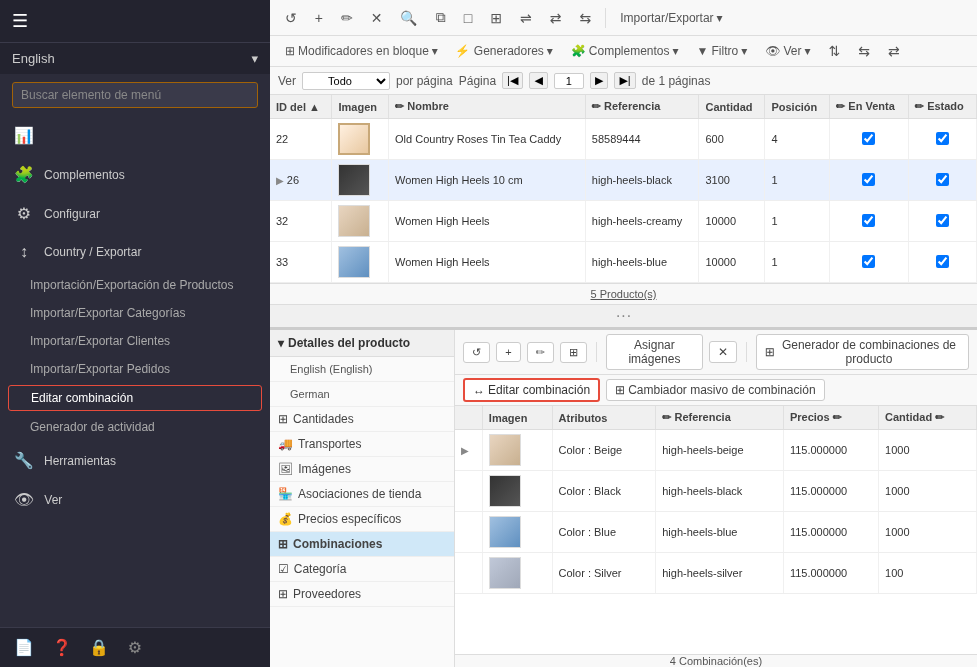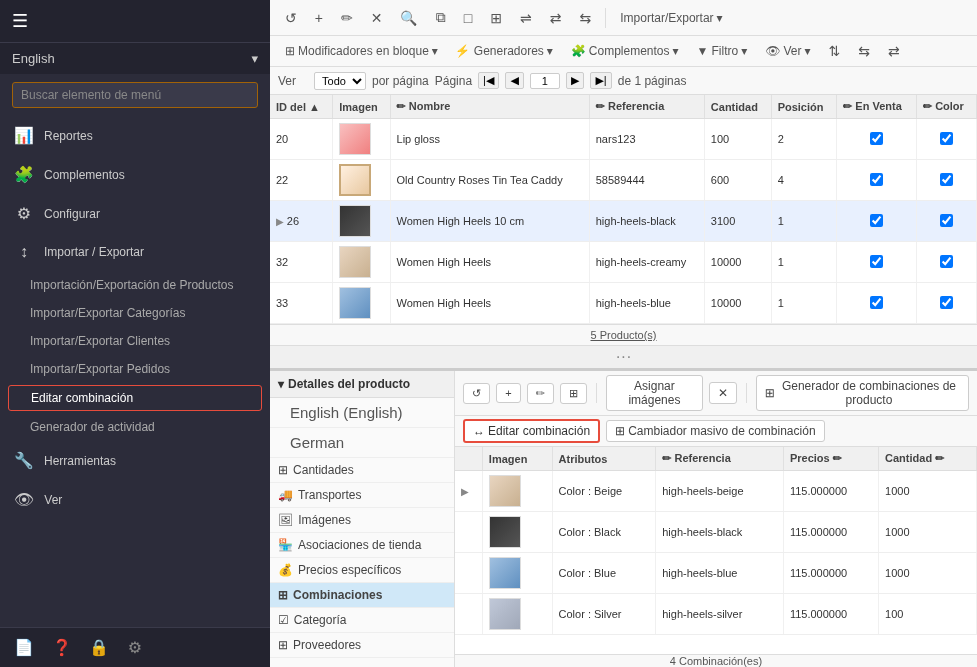--- a/index.html
+++ b/index.html
@@ -137,26 +137,25 @@
       background: #f8f8f8;
       border-bottom: 1px solid #ddd;
       padding: 3px 8px;
       display: flex;
       align-items: center;
       gap: 6px;
       min-height: 28px;
     }
     .pagination-label { font-size: 12px; color: #555; }
     .page-select {
-      padding: 1px 3px;
+      padding: 1px 21px;
       border: 1px solid #ccc;
       border-radius: 2px;
       background: #fff;
       font-size: 11px;
-      margin-left: 12px;
     }
     .page-input {
       width: 30px;
       padding: 1px 4px;
       border: 1px solid #ccc;
       border-radius: 2px;
       text-align: center;
       font-size: 11px;
     }
     .page-nav-btn {
@@ -224,21 +223,21 @@
       border-bottom: 1px solid #ddd;
       font-size: 12px;
       font-weight: bold;
       color: #333;
       display: flex;
       align-items: center;
       gap: 4px;
     }
     .detail-item {
       padding: 6px 8px 6px 20px;
-      font-size: 15px;
+      font-size: 11px;
       color: #555;
       cursor: pointer;
       border-bottom: 1px solid #eee;
     }
     .detail-section {
       padding: 5px 8px;
       font-size: 11px;
       color: #444;
       cursor: pointer;
       display: flex;
@@ -312,33 +311,32 @@
     <span>▾</span>
   </div>
 
   <div class="sidebar-search">
     <input type="text" placeholder="Buscar elemento de menú" style="">
   </div>
 
   <div class="sidebar-nav">
     <div class="nav-item">
       <span class="nav-icon">📊</span>
-      <span class="nav-label">Reportes</span>
     </div>
     <div class="nav-item">
       <span class="nav-icon">🧩</span>
       <span class="nav-label">Complementos</span>
     </div>
     <div class="nav-item">
       <span class="nav-icon">⚙</span>
       <span class="nav-label">Configurar</span>
     </div>
     <div class="nav-item">
       <span class="nav-icon">↕</span>
-      <span class="nav-label">Importar / Exportar</span>
+      <span class="nav-label">Country / Exportar</span>
     </div>
 
     <div class="nav-sub-item">Importación/Exportación de Productos</div>
     <div class="nav-sub-item">Importar/Exportar Categorías</div>
     <div class="nav-sub-item">Importar/Exportar Clientes</div>
     <div class="nav-sub-item">Importar/Exportar Pedidos</div>
     <div class="nav-sub-item active">Editar combinación</div>
     <div class="nav-sub-item">Generador de actividad</div>
 
     <div class="nav-item">
@@ -432,36 +430,24 @@
     <table>
       <thead>
         <tr>
           <th>ID del ▲</th>
           <th>Imagen</th>
           <th>✏ Nombre</th>
           <th>✏ Referencia</th>
           <th>Cantidad</th>
           <th>Posición</th>
           <th>✏ En Venta</th>
-          <th>✏ Color</th>
+          <th>✏ Estado</th>
         </tr>
       </thead>
       <tbody>
-        <tr>
-          <td>20</td>
-          <td>
-              <div class="product-img img-lipgloss"></div>
-            </td>
-          <td>Lip gloss</td>
-          <td>nars123</td>
-          <td>100</td>
-          <td>2</td>
-          <td class="checkbox-cell"><input type="checkbox" checked="" style=""></td>
-          <td class="checkbox-cell"><input type="checkbox" checked="" style=""></td>
-        </tr>
         <tr>
           <td>22</td>
           <td>
               <div class="product-img img-teacaddy"></div>
             </td>
           <td>Old Country Roses Tin Tea Caddy</td>
           <td>58589444</td>
           <td>600</td>
           <td>4</td>
           <td class="checkbox-cell"><input type="checkbox" checked="" style=""></td>

